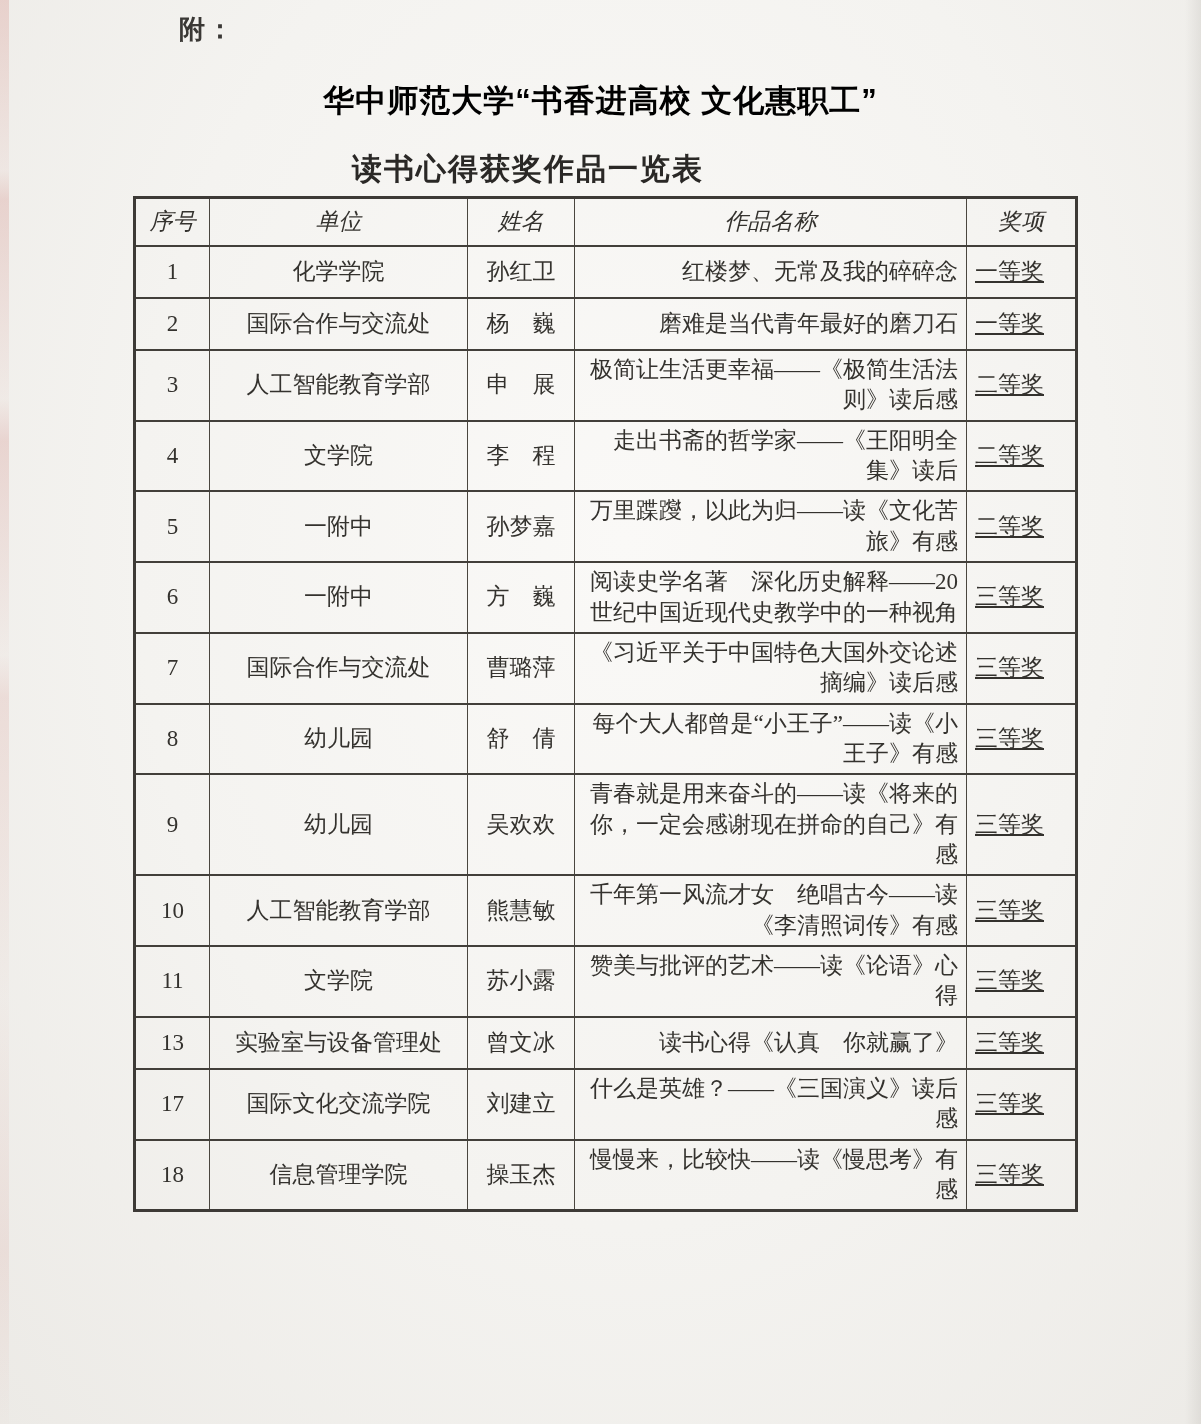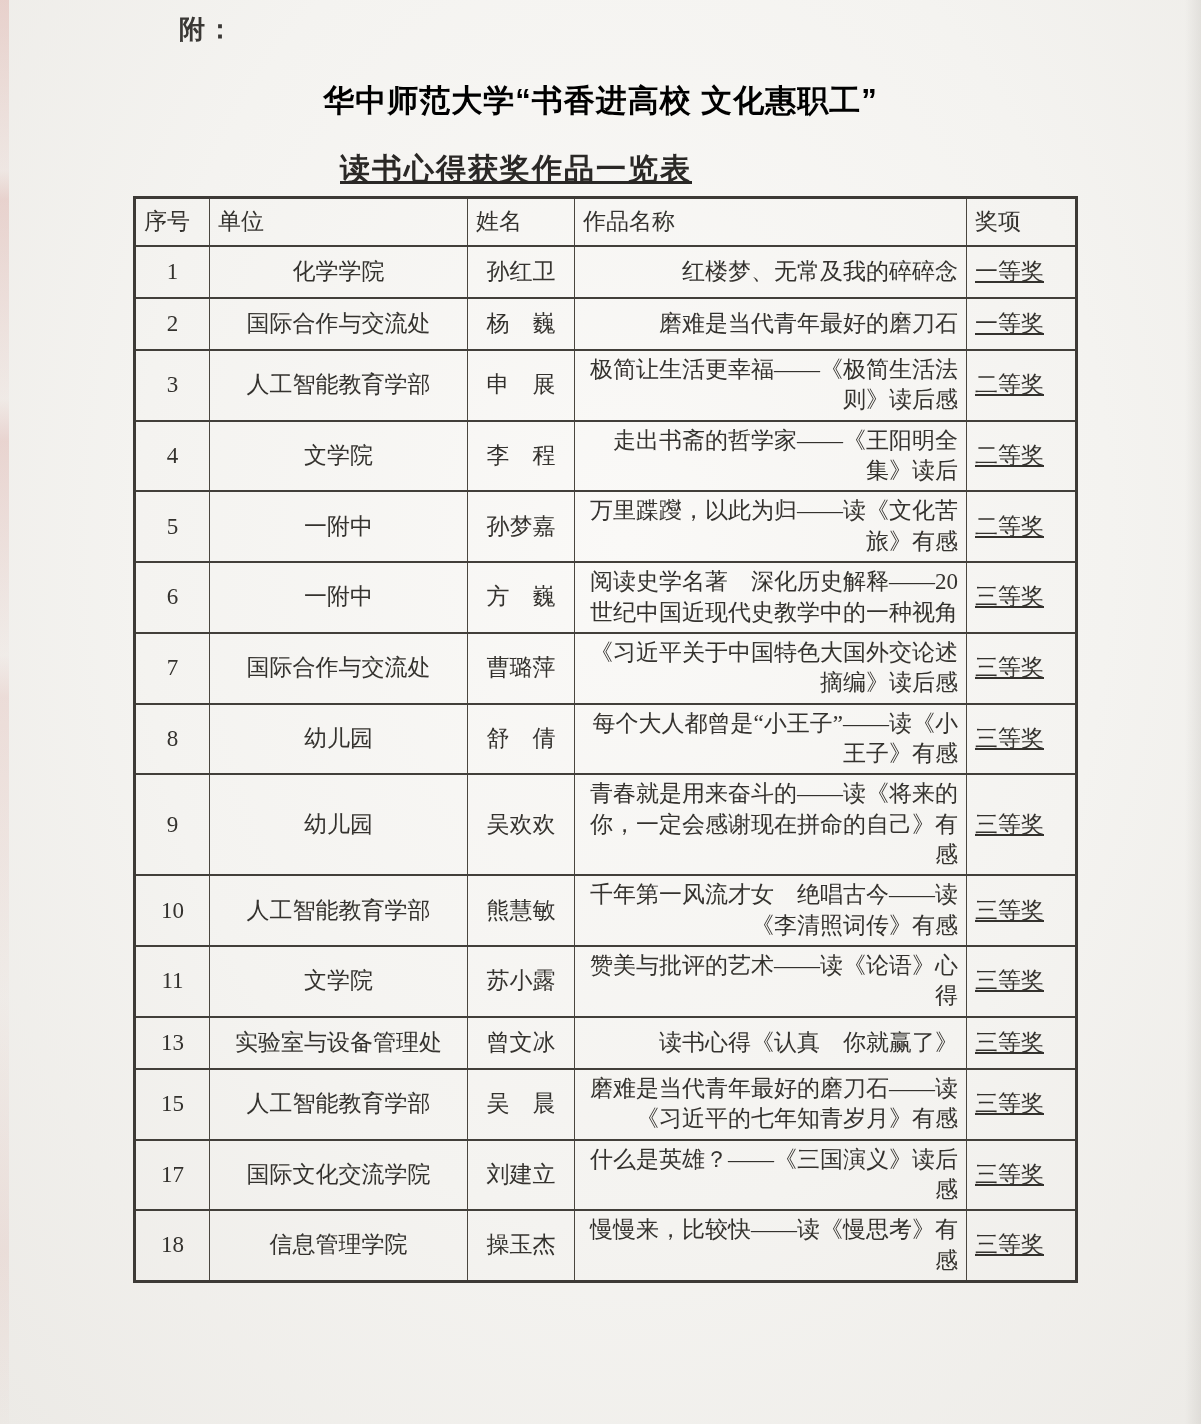--- a/index.html
+++ b/index.html
@@ -28,40 +28,40 @@
     position:absolute; left:179px; top:12px;
     font-family:"Liberation Sans", sans-serif; font-weight:600;
     font-size:26px; color:#3a3835; letter-spacing:2px;
   }
   .doc-title {
     position:absolute; left:0; top:80px; width:1201px; text-align:center;
     font-family:"Liberation Sans", sans-serif; font-weight:700;
     font-size:31px; color:#000000; letter-spacing:1px;
   }
   .doc-subtitle {
-    position:absolute; left:0; top:149px; width:1032px; text-align:center;
+    position:absolute; left:12px; top:149px; width:1032px; text-align:center;
     font-family:"Liberation Sans", sans-serif; font-weight:700;
-    font-size:30px; color:#2a2826; letter-spacing:2px;text-decoration:underline;
+    font-size:30px; color:#2a2826; letter-spacing:2px;
   }
   table.awards {
     position:absolute; left:133px; top:196px; width:942px;
     border-collapse:collapse; table-layout:fixed;
     border:3px solid #3d3a36;
   }
   .awards th, .awards td {
     border-left:1.5px solid #4a463f;
     border-right:1.5px solid #4a463f;
     border-top:2px solid #423f3a;
     border-bottom:2px solid #423f3a;
     padding:4px 8px;
     font-size:23px; line-height:1.32; color:#34322e;
     font-weight:400; vertical-align:middle;
     overflow:hidden;
   }
-  .awards thead th { height:38px; text-align:left; }
+  .awards thead th { height:38px; text-align:center;font-style:italic; }
   .awards tbody td { height:42px; }
   .c-no    { text-align:center; font-size:22px; }
   .c-unit  { text-align:center; }
   .c-name  { text-align:center; }
   .c-work  { text-align:right; }
   .c-award { text-align:left;text-decoration:underline; }
 </style>
 </head>
 <body>
 
@@ -169,27 +169,20 @@
     <td class="c-award">三等奖</td>
   </tr>
       <tr>
     <td class="c-no">13</td>
     <td class="c-unit">实验室与设备管理处</td>
     <td class="c-name">曾文冰</td>
     <td class="c-work">读书心得《认真　你就赢了》</td>
     <td class="c-award">三等奖</td>
   </tr>
       <tr>
-    <td class="c-no">15</td>
-    <td class="c-unit">人工智能教育学部</td>
-    <td class="c-name">吴　晨</td>
-    <td class="c-work">磨难是当代青年最好的磨刀石——读《习近平的七年知青岁月》有感</td>
-    <td class="c-award">三等奖</td>
-  </tr>
-      <tr>
     <td class="c-no">17</td>
     <td class="c-unit">国际文化交流学院</td>
     <td class="c-name">刘建立</td>
     <td class="c-work">什么是英雄？——《三国演义》读后感</td>
     <td class="c-award">三等奖</td>
   </tr>
       <tr>
     <td class="c-no">18</td>
     <td class="c-unit">信息管理学院</td>
     <td class="c-name">操玉杰</td>

